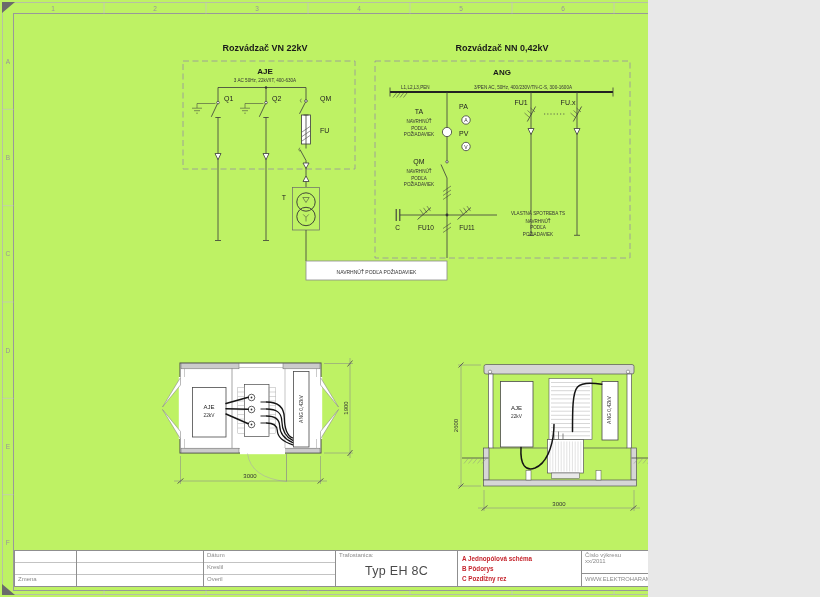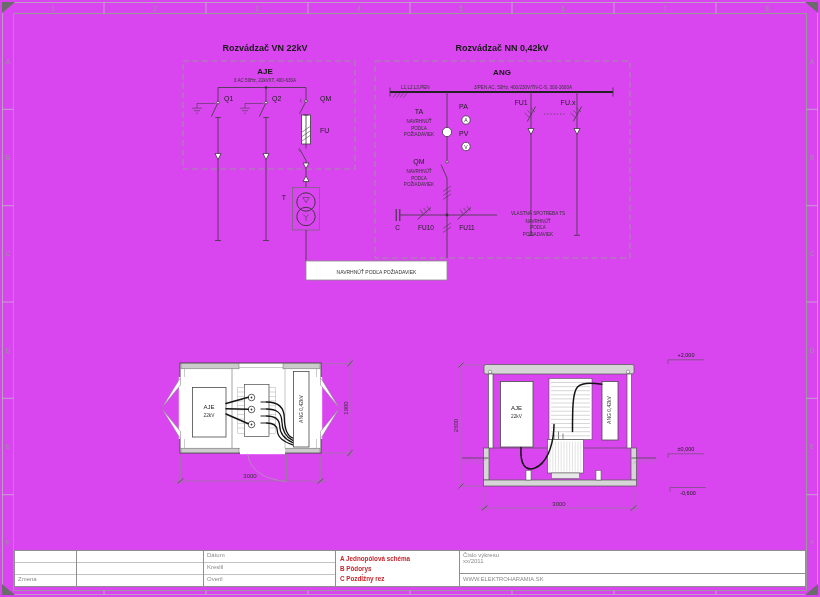--- a/index.html
+++ b/index.html
@@ -1,16 +1,16 @@
 <!DOCTYPE html>
 <html><head>
 <meta charset="utf-8">
 <style>
   html,body{margin:0;padding:0;background:#e8e8e8;}
-  .page{position:relative;width:820px;height:597px;background:#d946ef;overflow:hidden;
+  .page{position:relative;width:648px;height:597px;background:#bef264;overflow:hidden;
         font-family:"Liberation Sans",sans-serif;text-decoration:underline;}
   svg{position:absolute;left:0;top:0;}
   svg text{font-family:"Liberation Sans",sans-serif;}
   
   .tt{font-size:9px;font-weight:bold;fill:#1a1a1a;text-anchor:middle}
   .tp{font-size:8px;font-weight:bold;fill:#1a1a1a;text-anchor:middle}
   .t7{font-size:7px;fill:#222}
   .t7m{font-size:7px;fill:#222;text-anchor:middle}
   .t65m{font-size:6.5px;fill:#222;text-anchor:middle}
   .t6m{font-size:6px;fill:#222;text-anchor:middle}
@@ -302,20 +302,24 @@
     <div class="tbc w3">
       <div class="cell"></div>
       <div class="cell"></div>
       <div class="cell"></div>
     </div>
     <div class="tbc w4">
       <div class="cell">Dátum</div>
       <div class="cell">Kreslil</div>
       <div class="cell">Overil</div>
     </div>
+    <div class="tbc w5 trafocell">
+      <div class="trafolabel">Trafostanica:</div>
+      <div class="trafotyp">Typ EH 8C</div>
+    </div>
     <div class="tbc w6 redlist">
       <div class="reditem">A Jednopólová schéma</div>
       <div class="reditem">B Pôdorys</div>
       <div class="reditem">C Pozdĺžny rez</div>
     </div>
     <div class="tbc w7">
       <div class="cisloblock">
         <div>Číslo výkresu</div>
         <div>xx/2011</div>
       </div>

